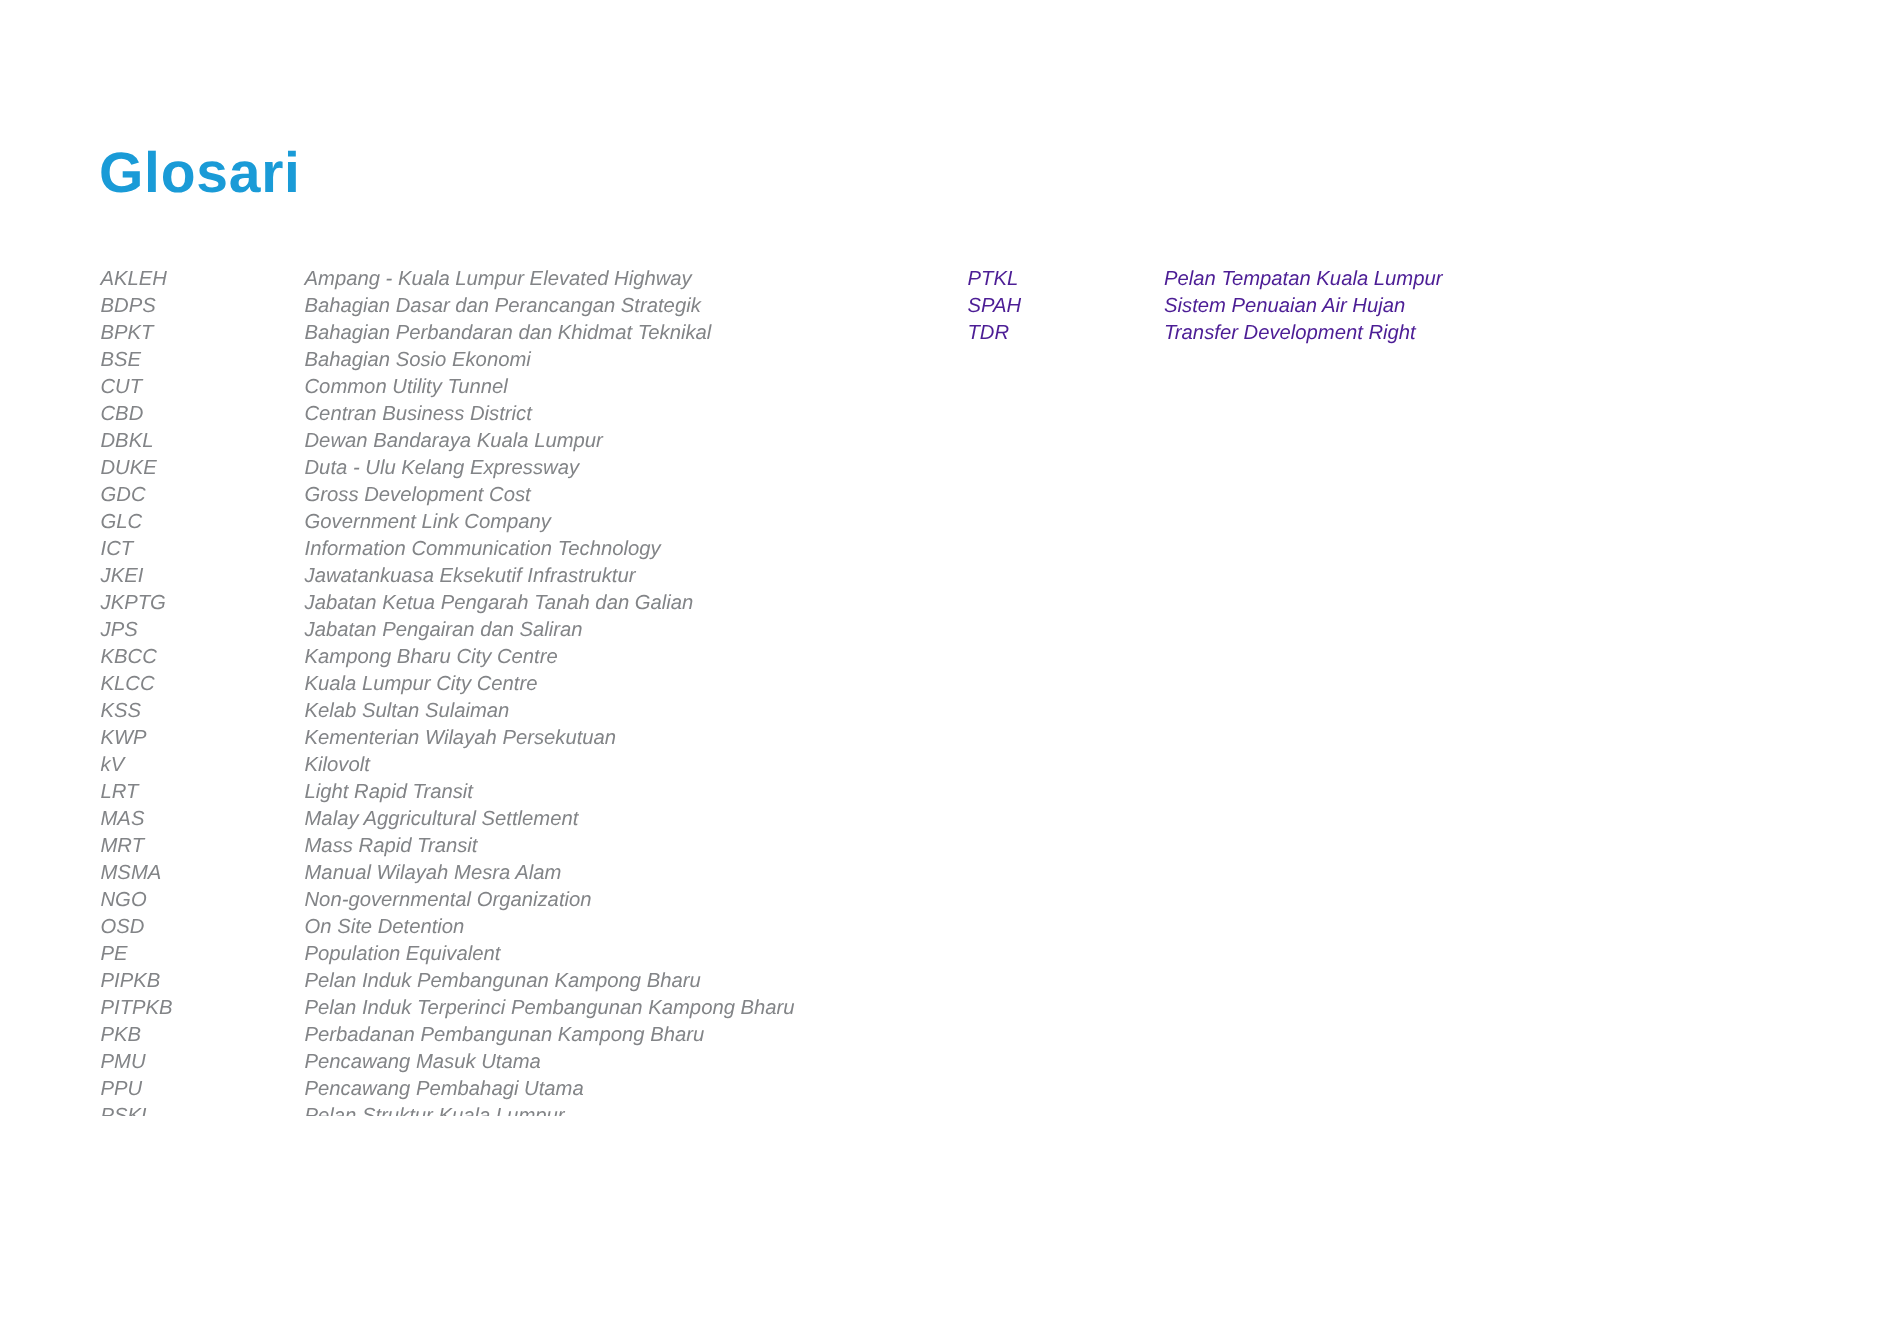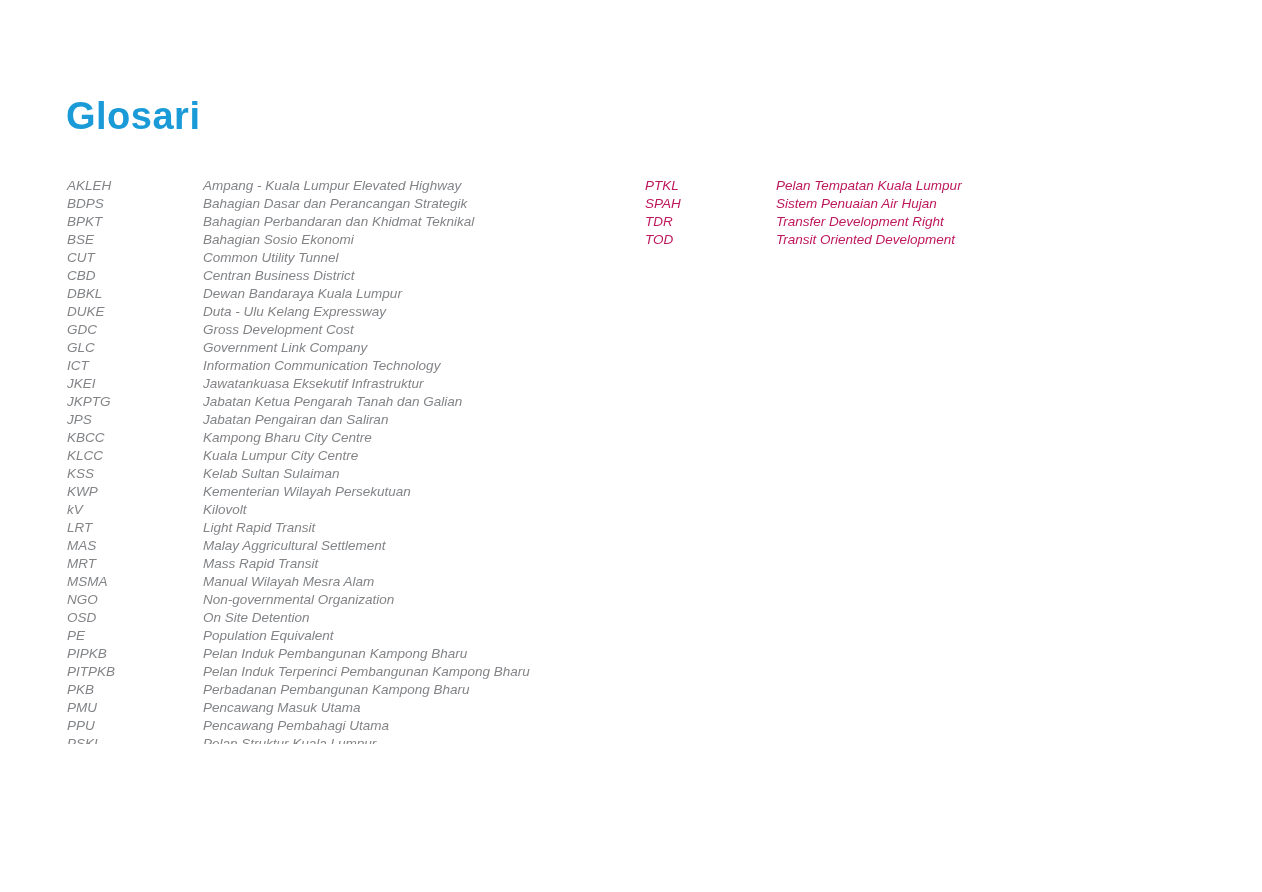--- a/index.html
+++ b/index.html
@@ -231,35 +231,31 @@
     <span class="entry-abbr">PSKL</span>
     <span class="entry-def">Pelan Struktur Kuala Lumpur</span>
   </div>
 
   <div class="entry-row">
     <span class="entry-abbr">PTGWP</span>
     <span class="entry-def">Pejabat Tanah Galian Wilayah Persekutuan</span>
   </div>
 </div>
 
-    <div class="glossary-col right" style="color: #be185d;">
+    <div class="glossary-col right" style="color: #4c1d95;">
   <div class="entry-row">
     <span class="entry-abbr">PTKL</span>
     <span class="entry-def">Pelan Tempatan Kuala Lumpur</span>
   </div>
 
   <div class="entry-row">
     <span class="entry-abbr">SPAH</span>
     <span class="entry-def">Sistem Penuaian Air Hujan</span>
   </div>
 
   <div class="entry-row">
     <span class="entry-abbr">TDR</span>
     <span class="entry-def">Transfer Development Right</span>
   </div>
 
-  <div class="entry-row">
-    <span class="entry-abbr">TOD</span>
-    <span class="entry-def">Transit Oriented Development</span>
-  </div>
 </div>
   </div>
 </div>
 
 </body></html>

